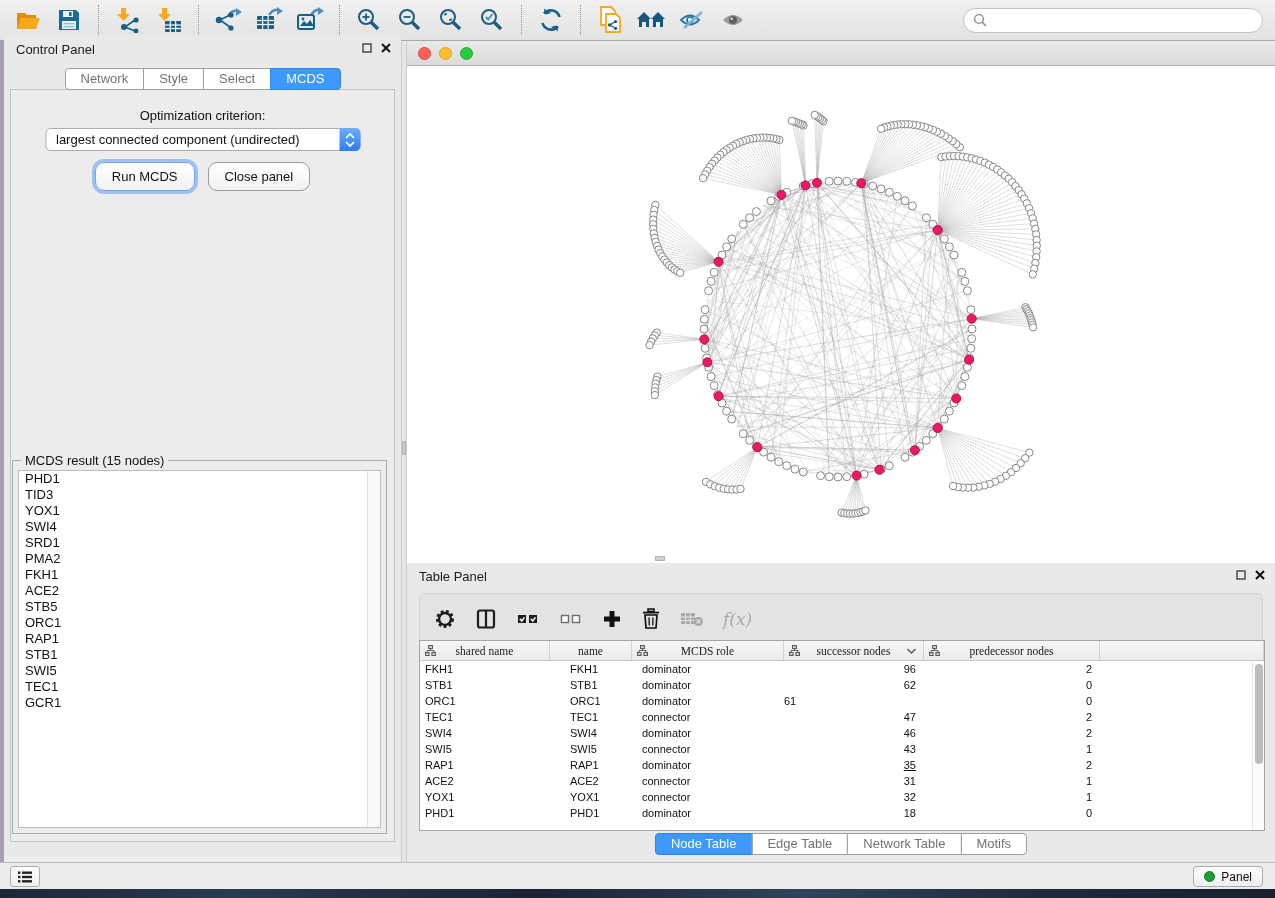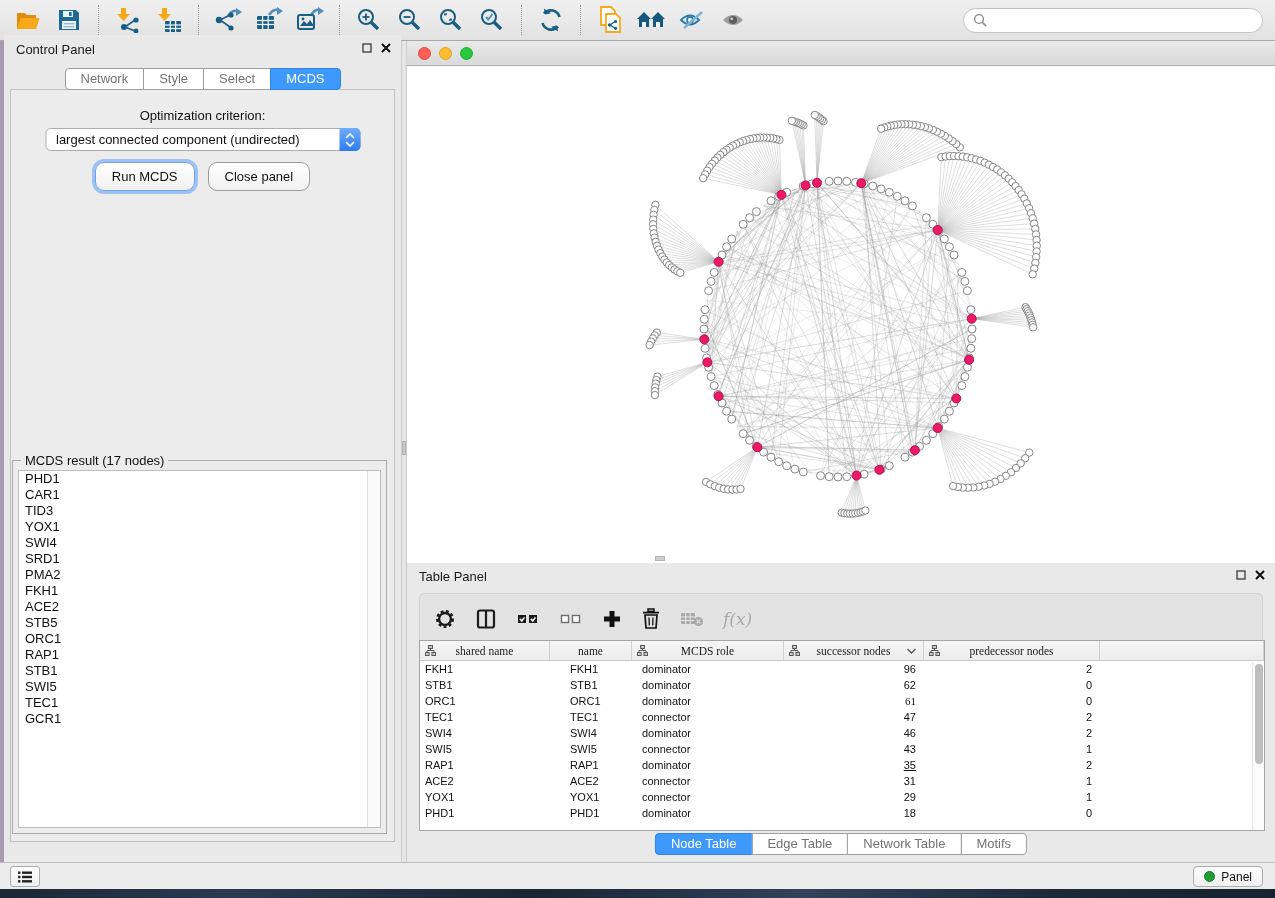--- a/index.html
+++ b/index.html
@@ -296,25 +296,24 @@
         <svg width="9" height="6" viewBox="0 0 9 6">
             <path d="M0.5 1l4 4 4-4" fill="none" stroke="#fff" stroke-width="1.7"></path>
           </svg>
       </span>
     </div>
     <div class="btn-row">
       <button class="mac-btn focus">Run MCDS</button>
       <button class="mac-btn">Close panel</button>
     </div>
     <div class="result-box">
-      <span class="result-legend">MCDS result (17 nodes)</span>
+      <span class="result-legend">MCDS result (15 nodes)</span>
       <div class="result-list">
         <div>
             <div class="result-item">PHD1</div>
-            <div class="result-item">CAR1</div>
             <div class="result-item">TID3</div>
             <div class="result-item">YOX1</div>
             <div class="result-item">SWI4</div>
             <div class="result-item">SRD1</div>
             <div class="result-item">PMA2</div>
             <div class="result-item">FKH1</div>
             <div class="result-item">ACE2</div>
             <div class="result-item">STB5</div>
             <div class="result-item">ORC1</div>
             <div class="result-item">RAP1</div>
@@ -1188,21 +1187,21 @@
             <div class="tbl-cell" style="width: 130px; padding-left: 5px;">STB1</div>
             <div class="tbl-cell" style="width: 82px; padding-left: 20px;">STB1</div>
             <div class="tbl-cell" style="width: 152px; padding-left: 10px;">dominator</div>
             <div class="tbl-cell" style="width: 140px; text-align: right; padding-right: 8px;">62</div>
             <div class="tbl-cell" style="width: 176px; text-align: right; padding-right: 8px;">0</div>
           </div>
           <div class="tbl-row">
             <div class="tbl-cell" style="width: 130px; padding-left: 5px;">ORC1</div>
             <div class="tbl-cell" style="width: 82px; padding-left: 20px;">ORC1</div>
             <div class="tbl-cell" style="width: 152px; padding-left: 10px;">dominator</div>
-            <div class="tbl-cell" style="width: 140px; text-align: right; padding-right: 8px; font-family: Liberation Serif, serif;">61</div>
+            <div class="tbl-cell" style="width: 140px; text-align: left; padding-right: 8px;">61</div>
             <div class="tbl-cell" style="width: 176px; text-align: right; padding-right: 8px;">0</div>
           </div>
           <div class="tbl-row">
             <div class="tbl-cell" style="width: 130px; padding-left: 5px;">TEC1</div>
             <div class="tbl-cell" style="width: 82px; padding-left: 20px;">TEC1</div>
             <div class="tbl-cell" style="width: 152px; padding-left: 10px;">connector</div>
             <div class="tbl-cell" style="width: 140px; text-align: right; padding-right: 8px;">47</div>
             <div class="tbl-cell" style="width: 176px; text-align: right; padding-right: 8px;">2</div>
           </div>
           <div class="tbl-row">
@@ -1230,21 +1229,21 @@
             <div class="tbl-cell" style="width: 130px; padding-left: 5px;">ACE2</div>
             <div class="tbl-cell" style="width: 82px; padding-left: 20px;">ACE2</div>
             <div class="tbl-cell" style="width: 152px; padding-left: 10px;">connector</div>
             <div class="tbl-cell" style="width: 140px; text-align: right; padding-right: 8px;">31</div>
             <div class="tbl-cell" style="width: 176px; text-align: right; padding-right: 8px;">1</div>
           </div>
           <div class="tbl-row">
             <div class="tbl-cell" style="width: 130px; padding-left: 5px;">YOX1</div>
             <div class="tbl-cell" style="width: 82px; padding-left: 20px;">YOX1</div>
             <div class="tbl-cell" style="width: 152px; padding-left: 10px;">connector</div>
-            <div class="tbl-cell" style="width: 140px; text-align: right; padding-right: 8px;">29</div>
+            <div class="tbl-cell" style="width: 140px; text-align: right; padding-right: 8px;">32</div>
             <div class="tbl-cell" style="width: 176px; text-align: right; padding-right: 8px;">1</div>
           </div>
           <div class="tbl-row">
             <div class="tbl-cell" style="width: 130px; padding-left: 5px;">PHD1</div>
             <div class="tbl-cell" style="width: 82px; padding-left: 20px;">PHD1</div>
             <div class="tbl-cell" style="width: 152px; padding-left: 10px;">dominator</div>
             <div class="tbl-cell" style="width: 140px; text-align: right; padding-right: 8px;">18</div>
             <div class="tbl-cell" style="width: 176px; text-align: right; padding-right: 8px;">0</div>
           </div>
         </div>

